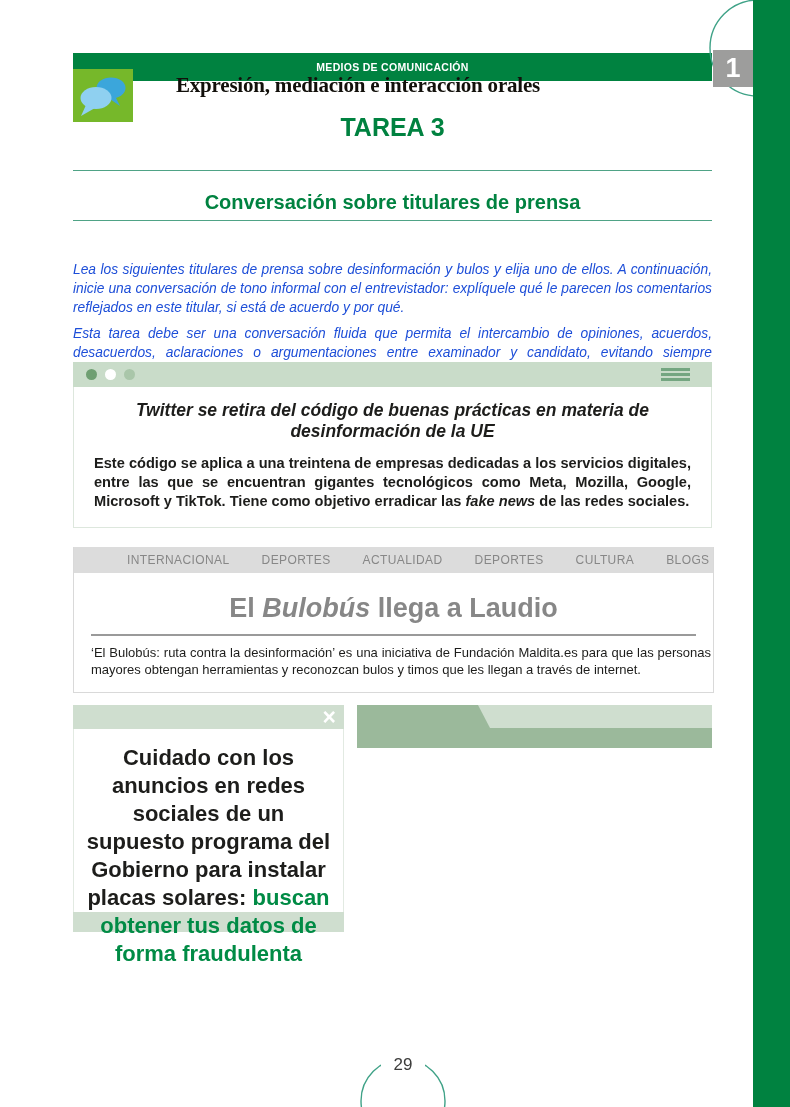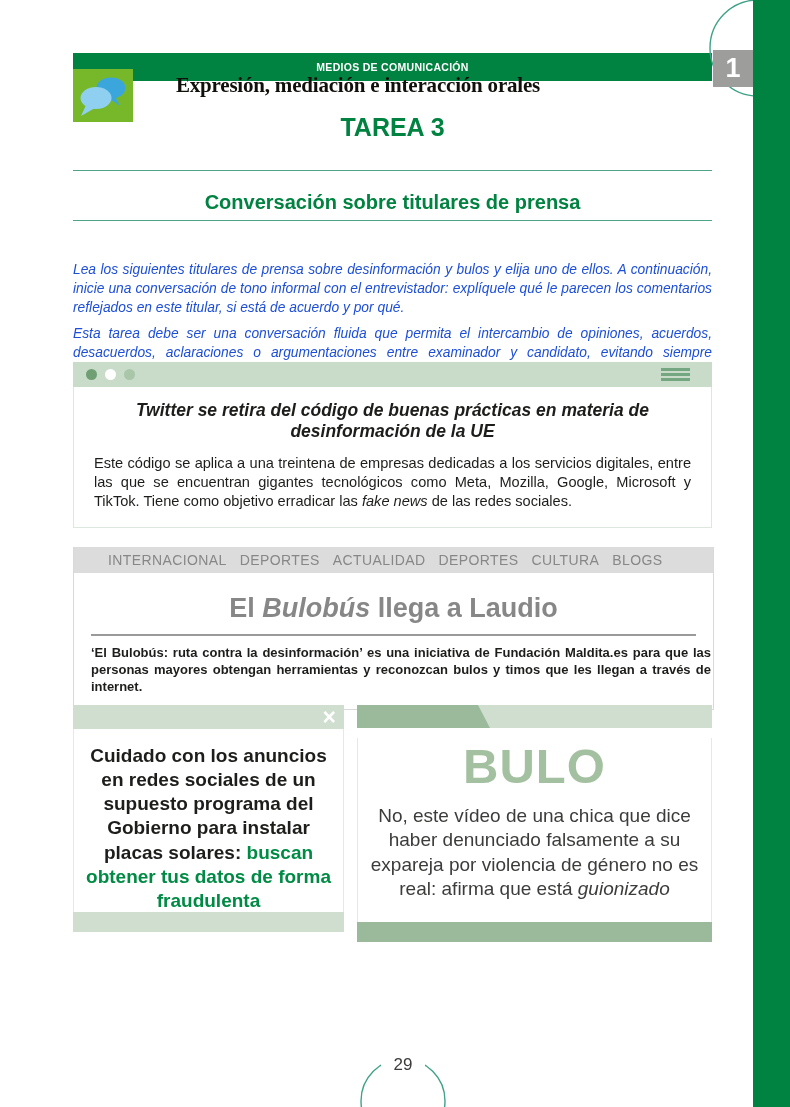--- a/index.html
+++ b/index.html
@@ -36,38 +36,38 @@
   .browser-card{position:absolute;left:73px;top:362px;width:639px;}
   .browser-head{height:25px;background:#c9dcc9;display:flex;align-items:center;}
   .dots{display:flex;gap:8px;margin-left:13px;}
   .dot{width:11px;height:11px;border-radius:50%;}
   .dot1{background:#6f9f72;} .dot2{background:#ffffff;} .dot3{background:#a9c6a9;}
   .burger{margin-left:auto;margin-right:22px;width:29px;}
   .burger div{height:2.6px;background:#74a681;margin:2.6px 0;}
   .browser-body{background:#fff;border:1px solid #dde7dd;border-top:none;padding:13px 20px 16px 20px;}
   .browser-body h3{margin:0 auto;max-width:520px;text-align:center;font-size:17.5px;line-height:1.22;
                    color:#1d1d1b;font-style:italic;}
-  .browser-body p{margin:11px 0 0 0;font-size:14.6px;line-height:1.3;text-align:justify;}
+  .browser-body p{margin:11px 0 0 0;font-size:14.6px;line-height:1.3;text-align:justify;font-weight:bold;}
 
   
   .news-card{position:absolute;left:73px;top:547px;width:639px;border:1px solid #d9d9d9;border-top:none;}
   .news-nav{height:26px;background:#dcdcdc;display:flex;align-items:center;gap:13px;padding-left:34px;}
-  .news-nav span{font-size:14px;color:#878787;letter-spacing:.4px;}
+  .news-nav span{font-size:12px;color:#878787;letter-spacing:.4px;margin-left:19px;}
   .news-headline{margin:20px 0 0 0;text-align:center;font-size:27px;font-weight:bold;color:#878787;}
   .news-divider{border:none;border-top:2px solid #9a9a9a;margin:10px 17px 0 17px;}
-  .news-body{margin:9px 2px 13px 17px;font-size:13px;font-weight:bold;line-height:1.3;
+  .news-body{margin:9px 2px 13px 17px;font-size:13px;font-weight:normal;line-height:1.3;
              text-align:justify;color:#1d1d1b;}
 
   
   .alert-card{position:absolute;left:73px;top:705px;width:271px;}
   .alert-head{height:24px;background:#cfdecf;position:relative;}
   .alert-close{position:absolute;right:8px;top:0;color:#ffffff;font-size:23px;line-height:24px;font-weight:bold;}
   .alert-body{background:#fff;border:1px solid #e2eae2;border-top:none;border-bottom:none;height:183px;
               display:flex;align-items:flex-start;justify-content:center;}
-  .alert-text{margin-top:15px;padding:0 8px;text-align:center;font-size:19px;font-weight:bold;line-height:1.27;}
+  .alert-text{margin-top:15px;padding:0 8px;text-align:center;font-size:22px;font-weight:bold;line-height:1.27;}
   .alert-text .green{color:#008b45;}
   .alert-foot{height:20px;background:#cfdecf;}
 
   
   .bulo-card{position:absolute;left:357px;top:705px;width:355px;}
   .bulo-head{height:23px;background:#cfdecf;position:relative;overflow:hidden;}
   .bulo-head-dark{position:absolute;left:0;top:0;height:100%;width:140px;background:#9bb99b;
                   clip-path:polygon(0 0,121px 0,133px 100%,0 100%);}
   .bulo-body{background:#fff;border:1px solid #e2eae2;border-top:none;border-bottom:none;height:184px;}
   .bulo-title{margin-top:10px;text-align:center;font-size:49px;font-weight:800;letter-spacing:1px;
@@ -156,24 +156,20 @@
     <div class="alert-body">
       <div class="alert-text"><span>Cuidado con los anuncios en redes sociales de un supuesto programa del Gobierno para instalar placas solares: </span><span class="green">buscan obtener tus datos de forma fraudulenta</span></div>
     </div>
     <div class="alert-foot"></div>
   </div>
 
   <div class="bulo-card">
     <div class="bulo-head">
       <div class="bulo-head-dark"></div>
     </div>
-    <div class="bulo-body">
-      <div class="bulo-title">BULO</div>
-      <div class="bulo-text"><span>No, este vídeo de una chica que dice haber denunciado falsamente a su expareja por violencia de género no es real: afirma que está </span><i>guionizado</i></div>
-    </div>
     <div class="bulo-foot"></div>
   </div>
 
   <svg class="bottom-circle" width="122" height="76">
     <circle cx="61" cy="70" r="42" fill="none" stroke="#3fa287" stroke-width="1.4"></circle>
     <rect x="39" y="18" width="44" height="24" fill="#ffffff"></rect>
     <text id="page-num-text" x="61" y="39" text-anchor="middle" font-size="17" fill="#3c3c3b" font-family="Liberation Sans, sans-serif">29</text>
   </svg>
 
 </div>

